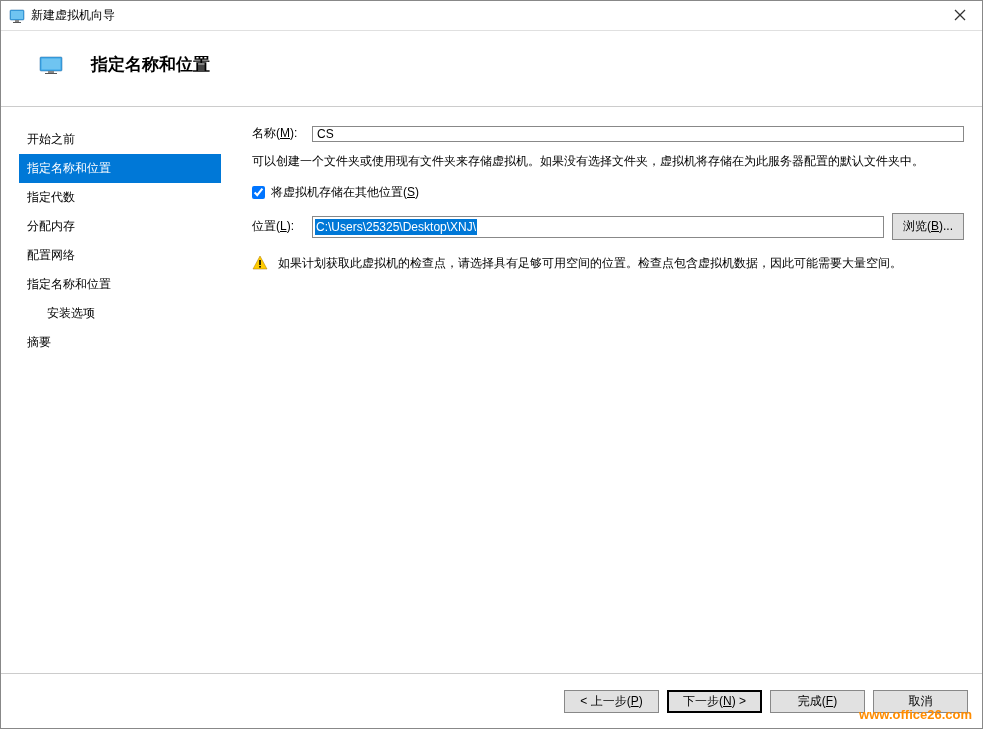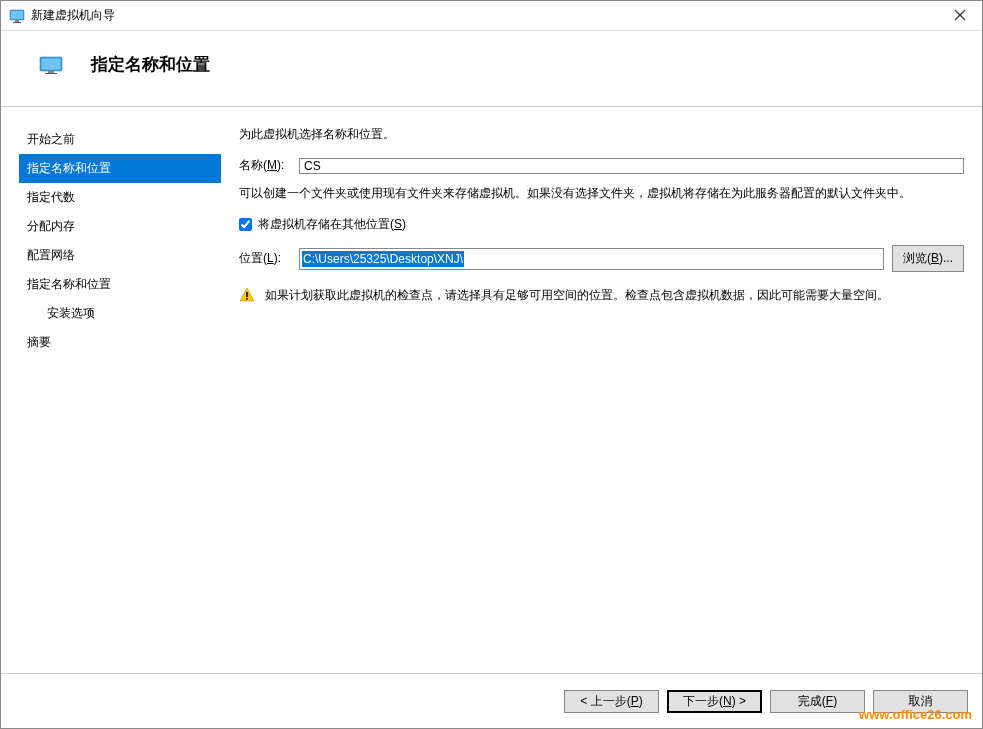--- a/index.html
+++ b/index.html
@@ -64,20 +64,21 @@
     }
     .divider {
       height: 1px;
       background: #ccc;
       margin: 0;
     }
     .content-area {
       flex: 1;
       display: flex;
       overflow: hidden;
+      gap: 13px;
     }
     .sidebar {
       width: 220px;
       padding: 18px 0 0 18px;
     }
     .sidebar-item {
       font-size: 12px;
       padding: 6px 8px;
       cursor: pointer;
       color: #000;
@@ -300,21 +301,20 @@
       <div class="sidebar-item">指定代数</div>
       <div class="sidebar-item">分配内存</div>
       <div class="sidebar-item">配置网络</div>
       <div class="sidebar-item">指定名称和位置</div>
       <div class="sidebar-item indented">安装选项</div>
       <div class="sidebar-item">摘要</div>
     </div>
 
     <div class="main-panel">
 
-      <div class="para">为此虚拟机选择名称和位置。</div>
 
       <div class="form-row">
         <span class="form-label">
           <span>名称(</span><span class="ul">M</span><span>):</span>
         </span>
         <input type="text" class="text-input" value="CS" style="">
       </div>
 
       <div class="para">可以创建一个文件夹或使用现有文件夹来存储虚拟机。如果没有选择文件夹，虚拟机将存储在为此服务器配置的默认文件夹中。</div>
 

